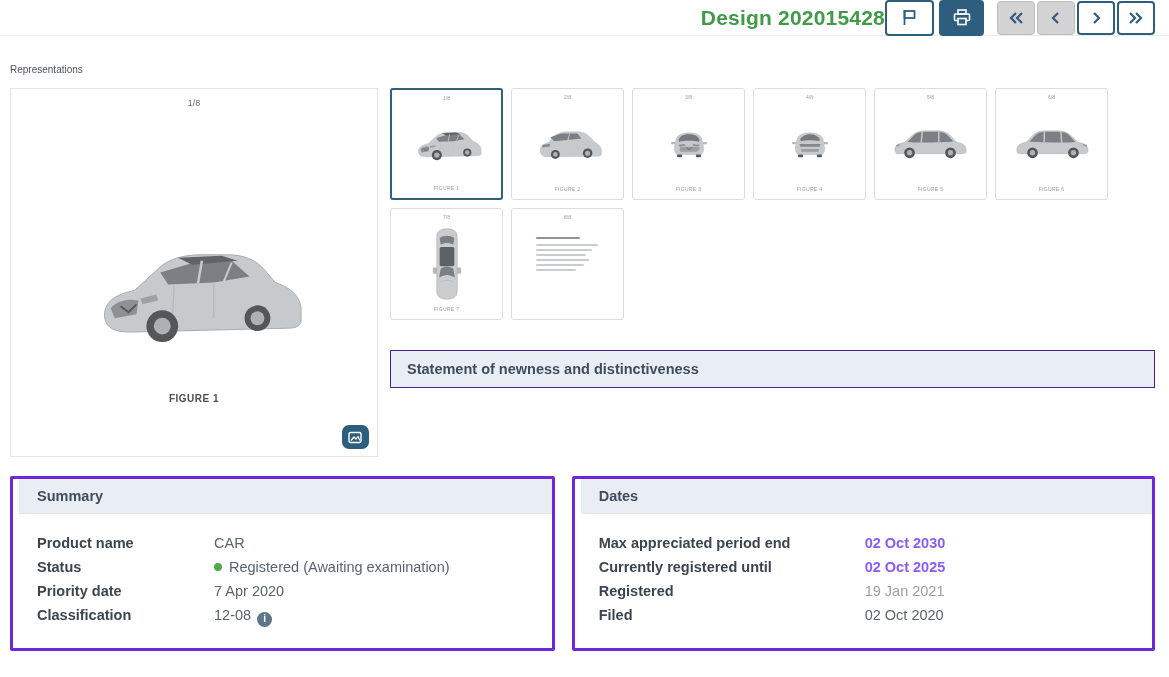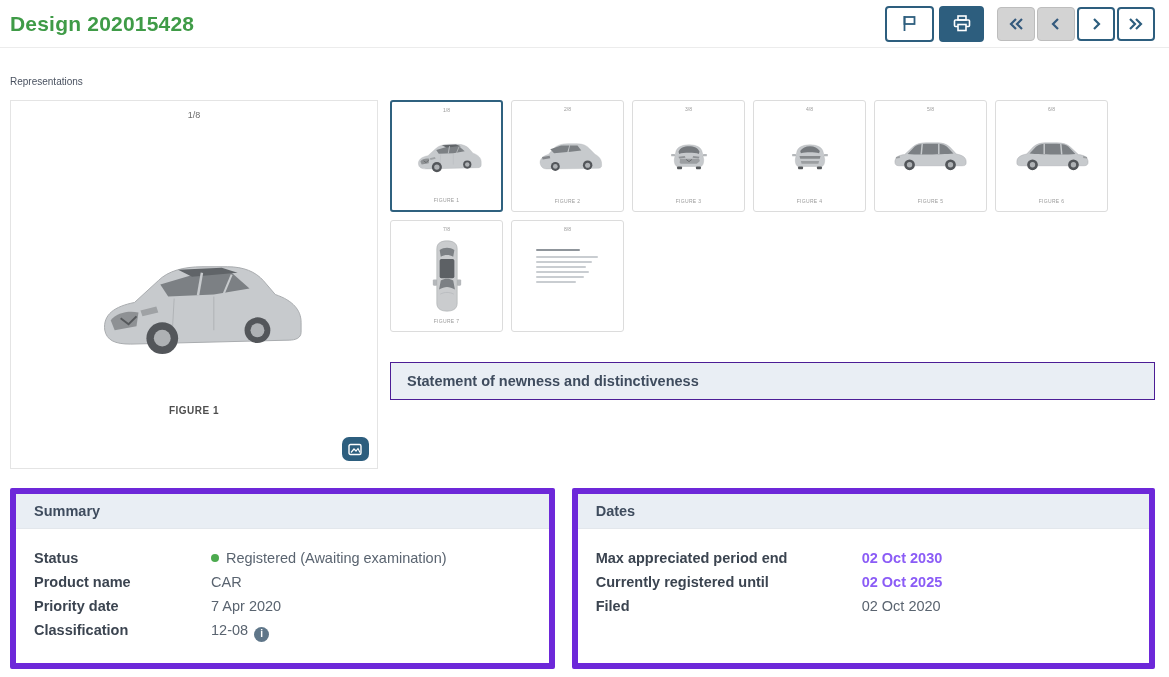--- a/index.html
+++ b/index.html
@@ -1,21 +1,21 @@
 <!DOCTYPE html>
 <html><head>
 <meta charset="utf-8">
 <style>
   * { margin:0; padding:0; box-sizing:border-box; }
   html,body { background:#fff; }
   body { font-family:"Liberation Sans","DejaVu Sans",sans-serif; color:#4a5563; }
   .page { width:1169px; height:677px; overflow:hidden; background:#fff; position:relative; }
 
   
-  .topbar { height:48px; display:flex; align-items:center; justify-content:space-between;
+  .topbar { height:36px; display:flex; align-items:center; justify-content:flex-end;
             padding:0 14px 0 10px; border-bottom:1px solid #ececec; }
   .title { font-size:21px; font-weight:700; color:#3f9b47; letter-spacing:.2px; }
   .actions { display:flex; align-items:center; }
   .btn { display:inline-flex; align-items:center; justify-content:center; cursor:pointer;
          border-radius:4px; background:#fff; }
   .btn.outline { width:49px; height:36px; border:2px solid #2d5e7e; }
   .btn.solid { width:45px; height:36px; border:2px solid #2d5e7e; background:#2d5e7e; margin-left:5px; }
   .nav-group { display:inline-flex; margin-left:11px; }
   .btn.nav { width:38px; height:34px; border:2px solid #2d5e7e; margin-left:2px; }
   .btn.nav.disabled { background:#d3d3d3; border:1px solid #bdbdbd; cursor:default; }
@@ -45,21 +45,21 @@
   .t-doc { position:absolute; top:28px; left:24px; width:62px; }
   .t-doc .t-line { height:2px; background:#c9cdd1; margin-bottom:3px; border-radius:1px; }
   .t-doc .t-line.h { background:#8f959b; width:44px; margin-bottom:5px; }
 
   .statement { margin-top:30px; border:1px solid #4c1d95; }
   .statement-header { background:#e9eef4; padding:10px 16px; font-size:14.5px; font-weight:700; color:#3f4c5e; }
   .statement-body { background:#fff; padding:13px 16px 16px; font-size:14.6px; line-height:1.62; color:#4a5563; }
 
   
   .panels { display:flex; gap:17px; padding:0 14px 0 10px; margin-top:19px; }
-  .panel { border:6px solid #6d28d9; border-radius:2px; background:#fff; }
+  .panel { border:3px solid #6d28d9; border-radius:2px; background:#fff;padding-left:6px; }
   .panel.summary { width:563px; }
   .panel.dates { width:603px; }
   .panel-header { background:#e9eef4; padding:9px 18px; font-size:14.5px; font-weight:700; color:#3f4c5e;
                   border-bottom:1px solid #e3e7ec; }
   .panel-body { padding:17px 18px 21px; }
   .row { display:flex; align-items:baseline; line-height:24px; font-size:14.5px; }
   .row .lbl { font-weight:700; color:#3b4450; flex:none; }
   .summary .lbl { width:177px; }
   .dates .lbl { width:266px; }
   .row .val { color:#5a6470; }
@@ -280,26 +280,26 @@
       </div>
     </div>
   </div>
 
   <div class="panels">
 
     <section class="panel summary">
       <div class="panel-header">Summary</div>
       <div class="panel-body">
         <div class="row">
+          <span class="lbl">Product name</span>
+          <span class="val">CAR</span>
+        </div>
+        <div class="row">
           <span class="lbl">Status</span>
           <span class="val"><span class="dot"></span><span>Registered (Awaiting examination)</span></span>
-        </div>
-        <div class="row">
-          <span class="lbl">Product name</span>
-          <span class="val">CAR</span>
         </div>
         <div class="row">
           <span class="lbl">Priority date</span>
           <span class="val">7 Apr 2020</span>
         </div>
         <div class="row">
           <span class="lbl">Classification</span>
           <span class="val"><span>12-08</span><span class="info-icon">i</span></span>
         </div>
       </div>
@@ -310,20 +310,24 @@
       <div class="panel-body">
         <div class="row">
           <span class="lbl">Max appreciated period end</span>
           <span class="val bold">02 Oct 2030</span>
         </div>
         <div class="row">
           <span class="lbl">Currently registered until</span>
           <span class="val bold">02 Oct 2025</span>
         </div>
         <div class="row">
+          <span class="lbl">Registered</span>
+          <span class="val muted">19 Jan 2021</span>
+        </div>
+        <div class="row">
           <span class="lbl">Filed</span>
           <span class="val">02 Oct 2020</span>
         </div>
       </div>
     </section>
 
   </div>
 </div>
 
 </body></html>

